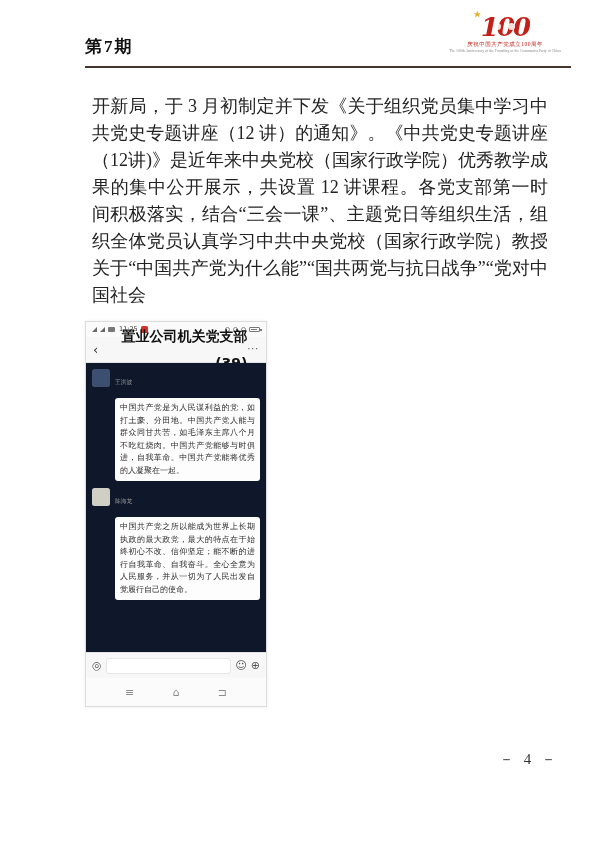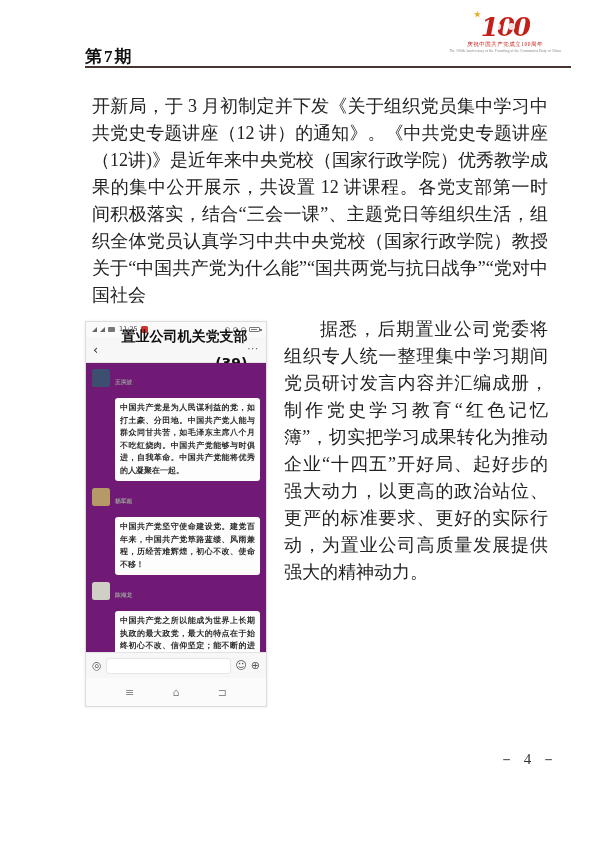--- a/index.html
+++ b/index.html
@@ -3,21 +3,21 @@
 <meta charset="utf-8">
 <style>
   * { margin:0; padding:0; box-sizing:border-box; }
   html,body { background:#ffffff; }
   .page {
     position:relative; width:605px; height:856px; background:#ffffff;
     font-family:"Liberation Serif","DejaVu Serif",serif; color:#1f1f1f; overflow:hidden;
   }
   
   .header { position:relative; height:68px; }
-  .issue { position:absolute; left:85px; bottom:0; font-size:17px; font-weight:bold; letter-spacing:2px; color:#111; }
+  .issue { position:absolute; left:85px; bottom:10px; font-size:17px; font-weight:bold; letter-spacing:2px; color:#111; }
   .logo { position:absolute; right:36px; top:14px; width:128px; text-align:center; line-height:1; }
   .logo-100 { position:relative; font-family:"DejaVu Serif",serif; font-style:italic; font-weight:bold;
               font-size:26px; color:#c4201a; letter-spacing:-2px; display:inline-block; }
   .logo-star { position:absolute; left:-7px; top:-4px; font-size:8px; color:#e5b02c; font-style:normal; }
   .ring { position:absolute; top:9px; width:7px; height:7px; border-radius:50%; background:#fff; opacity:.85; }
   .ring.r1 { left:13px; } .ring.r2 { left:27px; }
   .logo-cn { font-size:5.5px; color:#c4201a; margin-top:2px; letter-spacing:.5px; }
   .logo-en { font-size:3.8px; color:#8a8a8a; margin-top:1px; line-height:1.2; }
   .header-rule { position:absolute; left:85px; right:34px; bottom:0; border-bottom:2px solid #463430; }
   
@@ -40,21 +40,21 @@
   .sb-red { width:7px; height:7px; background:#d1342a; border-radius:1.5px; }
   .sb-right { margin-left:auto; display:flex; align-items:center; gap:3px; }
   .sb-dot { width:5px; height:5px; border:1px solid #888; border-radius:50%; }
   .battery { width:11px; height:5.5px; border:1px solid #777; border-radius:1px; position:relative; }
   .battery::before { content:""; position:absolute; left:1px; top:1px; bottom:1px; width:6px; background:#777; }
   .battery::after { content:""; position:absolute; right:-2.5px; top:1px; width:1.5px; height:2.5px; background:#777; }
   .chatnav { height:26px; background:#f7f7f7; border-bottom:1px solid #e2e2e2; display:flex; align-items:center; padding:0 7px; }
   .back { font-size:13px; color:#333; line-height:1; }
   .chat-title { flex:1; text-align:right; font-size:14px; font-weight:bold; color:#111; }
   .more { font-size:9px; color:#444; letter-spacing:1px; }
-  .chatarea { flex:1; background:#701a75; padding:6px 6px 0 6px; overflow:hidden;font-weight:bold; }
+  .chatarea { flex:1; background:#0f172a; padding:6px 6px 0 6px; overflow:hidden; }
   .msg { display:flex; margin-bottom:7px; }
   .avatar { width:18px; height:18px; border-radius:2.5px; flex:0 0 18px; margin-right:5px; }
   .av1 { background:#3d4f71; } .av2 { background:#b59a67; } .av3 { background:#cfcfc6; }
   .msg-body { flex:1; min-width:0; }
   .sender { font-size:5.8px; color:#9a9a9a; margin-bottom:2px; }
   .bubble { background:#fdfdfd; border-radius:3px; padding:4px 5px; font-size:8px; line-height:12.5px;
             color:#2c2c2c; text-align:justify; }
   .inputbar { height:26px; background:#f7f7f7; border-top:1px solid #e2e2e2; display:flex; align-items:center; padding:0 6px; gap:4px; }
   .voice-icon { font-size:11px; color:#555; line-height:1; }
   .text-input { flex:1; height:16px; background:#ffffff; border:1px solid #e6e6e6; border-radius:3px; }
@@ -106,27 +106,20 @@
 
         <div class="chatarea">
           <div class="msg">
             <div class="avatar av1"></div>
             <div class="msg-body">
               <div class="sender">王洪波</div>
               <div class="bubble">中国共产党是为人民谋利益的党，如打土豪、分田地。中国共产党人能与群众同甘共苦，如毛泽东主席八个月不吃红烧肉。中国共产党能够与时俱进，自我革命。中国共产党能将优秀的人凝聚在一起。</div>
             </div>
           </div>
           <div class="msg">
-            <div class="avatar av2"></div>
-            <div class="msg-body">
-              <div class="sender">杨军超</div>
-              <div class="bubble">中国共产党坚守使命建设党。建党百年来，中国共产党筚路蓝缕、风雨兼程，历经苦难辉煌，初心不改、使命不移！</div>
-            </div>
-          </div>
-          <div class="msg">
             <div class="avatar av3"></div>
             <div class="msg-body">
               <div class="sender">陈海龙</div>
               <div class="bubble">中国共产党之所以能成为世界上长期执政的最大政党，最大的特点在于始终初心不改、信仰坚定；能不断的进行自我革命、自我奋斗。全心全意为人民服务，并从一切为了人民出发自觉履行自己的使命。</div>
             </div>
           </div>
 
         </div>
 
         <div class="inputbar">
@@ -136,18 +129,17 @@
           <span class="plus-icon">⊕</span>
         </div>
 
         <div class="androidnav">
           <span>≡</span>
           <span>⌂</span>
           <span>⊐</span>
         </div>
       </div>
 
-      <p class="p-indent">据悉，后期置业公司党委将组织专人统一整理集中学习期间党员研讨发言内容并汇编成册，制作党史学习教育“红色记忆簿”，切实把学习成果转化为推动企业“十四五”开好局、起好步的强大动力，以更高的政治站位、更严的标准要求、更好的实际行动，为置业公司高质量发展提供强大的精神动力。</p>
     </div>
   </div>
 
   <div class="pagenum">－ 4 －</div>
 </div>
 
 </body></html>

